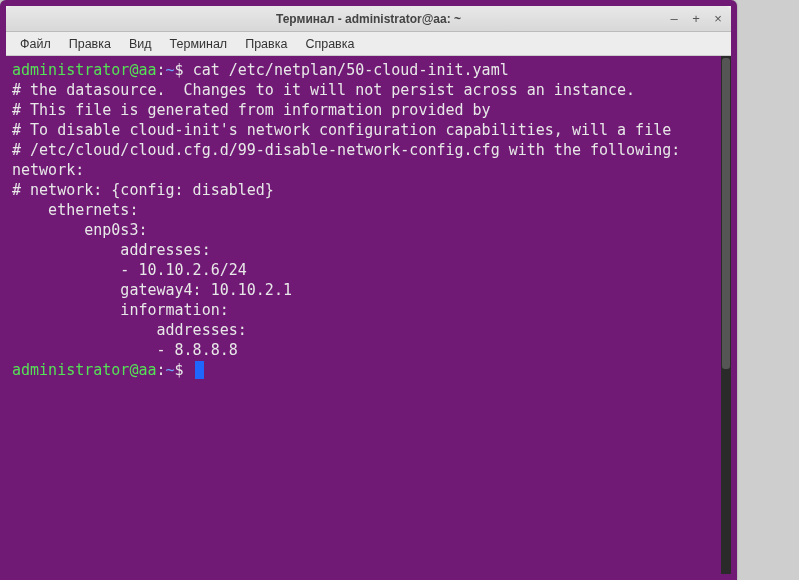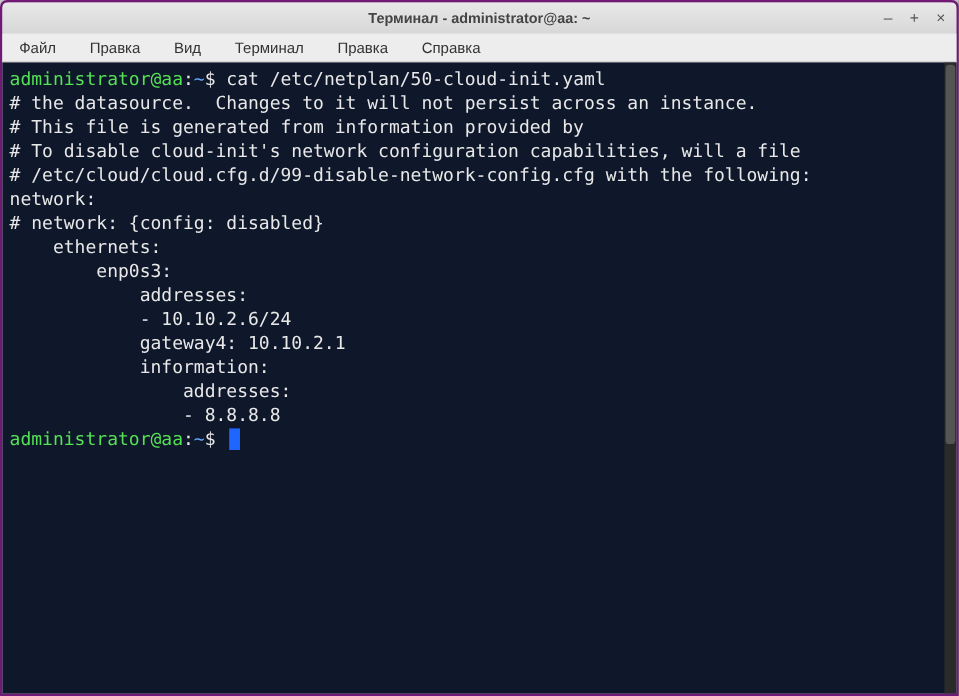--- a/index.html
+++ b/index.html
@@ -4,24 +4,24 @@
   <style>
     * { margin: 0; padding: 0; box-sizing: border-box; }
     body {
       width: 799px;
       height: 580px;
       background: #cecece;
       font-family: sans-serif;
       overflow: hidden;
     }
     .window {
-      width: 799px;
+      width: 737px;
       height: 580px;
       background: #f0f0f0;
-      border: 2px solid #701a75;
+      border: 6px solid #701a75;
       border-radius: 6px 6px 0 0;
       display: flex;
       flex-direction: column;
       box-shadow: 0 0 2px rgba(0,0,0,0.3);
       justify-content: space-between;
     }
     .titlebar {
       height: 26px;
       background: linear-gradient(to bottom, #e8e8e8, #d8d8d8);
       border-bottom: 1px solid #bbb;
@@ -59,29 +59,29 @@
     }
     .menubar {
       height: 24px;
       background: #ededed;
       border-bottom: 1px solid #ccc;
       display: flex;
       align-items: center;
       padding: 0 6px;
       font-size: 12.5px;
       color: #333;
-      gap: 12px;
+      gap: 2px;
     }
     .menu-item {
       padding: 3px 8px;
       cursor: pointer;
     }
     .terminal-area {
       flex: 1;
-      background: #0f172a;
+      background: #701a75;
       padding: 4px 6px;
       font-family: "DejaVu Sans Mono", "Courier New", monospace;
       font-size: 15px;
       line-height: 20px;
       color: #e8e8e8;
       overflow: hidden;
       position: relative;
     }
     .line { white-space: pre; }
     .prompt-user { color: #55e155; }

